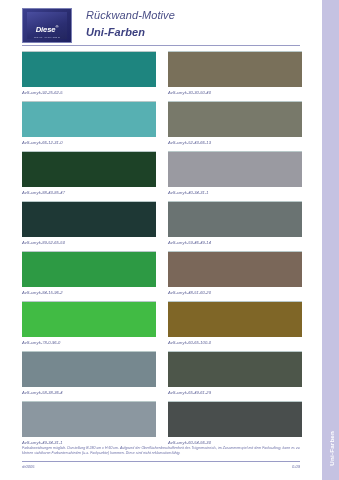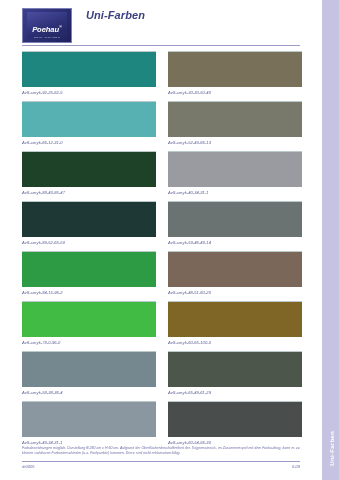--- a/index.html
+++ b/index.html
@@ -198,24 +198,25 @@
 </head>
 <body>
 
 <div class="page">
 
   <div class="content">
 
     <div class="header">
       <div class="logo">
         <div class="logo-inner"></div>
-        <div class="logo-name"><span>Poehau</span><span class="logo-reg">®</span></div>
+        <div class="logo-name"><span>Diese</span><span class="logo-reg">®</span></div>
         <div class="logo-sub">MEIN WOHNEN</div>
       </div>
       <div class="title-block">
+        <div class="title-main">Rückwand-Motive</div>
         <div class="title-sub">Uni-Farben</div>
       </div>
     </div>
     <div class="header-rule"></div>
 
     <div class="grid">
 
       <div class="row">
         <div class="cell">
           <div class="swatch" style="background: rgb(30, 133, 127);"></div>

